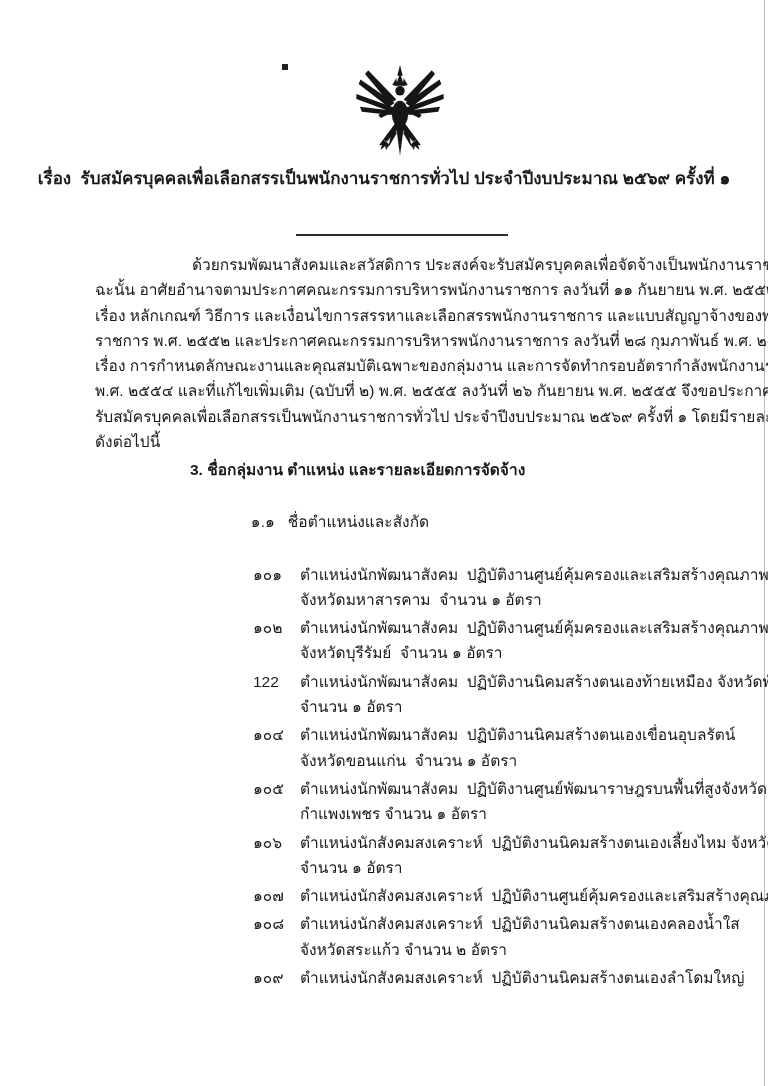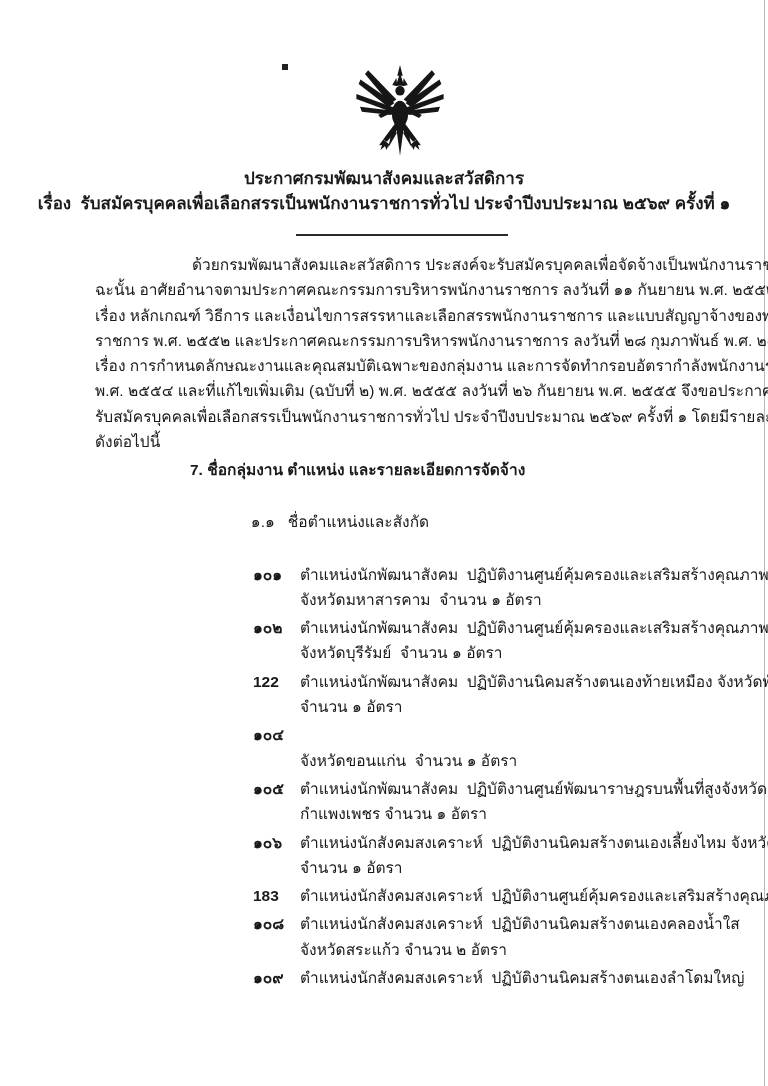--- a/index.html
+++ b/index.html
@@ -64,21 +64,21 @@
   .group-row{
     padding-left:167px;white-space:pre;margin-top:1px;
   }
   .items{margin-top:2px;}
   .item{
     display:flex;
     padding-left:158px;
     margin-bottom:3px;
   }
   .item-num{
-    flex:0 0 47px;white-space:pre;font-weight:bold;
+    flex:0 0 47px;white-space:pre;
   }
   .item-lines{flex:1;}
 </style>
 </head>
 <body>
 
 <div class="page">
 
   <div class="scan-speck"></div>
   <div class="scan-edge"></div>
@@ -111,40 +111,39 @@
         <path d="M68.5 83 l4.5 6.5 l-3.2 -0.4 l1.6 5.4 l-5 -4.4 l-1.2 4.6 l-3.4 -6.4 Z"></path>
 
         <path d="M45.5 67 L50 101 L54.5 67 Z"></path>
         <path d="M42 69 L37 92 L46.5 76 Z"></path>
         <path d="M58 69 L63 92 L53.5 76 Z"></path>
       </g>
     </svg>
   </div>
 
   <div class="head-block">
-    <div class="doc-title">ประกาศกรมพัฒนาสังคมและสวัสดิการ</div>
     <div class="doc-subject">เรื่อง  รับสมัครบุคคลเพื่อเลือกสรรเป็นพนักงานราชการทั่วไป ประจำปีงบประมาณ ๒๕๖๙ ครั้งที่ ๑</div>
   </div>
 
   <div class="divider"></div>
 
   <div class="body-text">
 
     <div>
       <div class="line indent">ด้วยกรมพัฒนาสังคมและสวัสดิการ ประสงค์จะรับสมัครบุคคลเพื่อจัดจ้างเป็นพนักงานราชการทั่วไป</div>
       <div class="line">ฉะนั้น อาศัยอำนาจตามประกาศคณะกรรมการบริหารพนักงานราชการ ลงวันที่ ๑๑ กันยายน พ.ศ. ๒๕๕๒</div>
       <div class="line">เรื่อง หลักเกณฑ์ วิธีการ และเงื่อนไขการสรรหาและเลือกสรรพนักงานราชการ และแบบสัญญาจ้างของพนักงาน</div>
       <div class="line">ราชการ พ.ศ. ๒๕๕๒ และประกาศคณะกรรมการบริหารพนักงานราชการ ลงวันที่ ๒๘ กุมภาพันธ์ พ.ศ. ๒๕๕๔</div>
       <div class="line">เรื่อง การกำหนดลักษณะงานและคุณสมบัติเฉพาะของกลุ่มงาน และการจัดทำกรอบอัตรากำลังพนักงานราชการ</div>
       <div class="line">พ.ศ. ๒๕๕๔ และที่แก้ไขเพิ่มเติม (ฉบับที่ ๒) พ.ศ. ๒๕๕๕ ลงวันที่ ๒๖ กันยายน พ.ศ. ๒๕๕๕ จึงขอประกาศ</div>
       <div class="line">รับสมัครบุคคลเพื่อเลือกสรรเป็นพนักงานราชการทั่วไป ประจำปีงบประมาณ ๒๕๖๙ ครั้งที่ ๑ โดยมีรายละเอียด</div>
       <div class="line">ดังต่อไปนี้</div>
     </div>
 
-    <div class="sec1-heading">7. ชื่อกลุ่มงาน ตำแหน่ง และรายละเอียดการจัดจ้าง</div>
+    <div class="sec1-heading">3. ชื่อกลุ่มงาน ตำแหน่ง และรายละเอียดการจัดจ้าง</div>
 
     <div class="sec11-row">
       <span class="sec11-num">๑.๑</span><span class="u">ชื่อตำแหน่งและสังกัด</span>
     </div>
 
 
     <div class="items">
       <div class="item">
         <span class="item-num">๑๐๑</span>
         <span class="item-lines"><span class="line">ตำแหน่งนักพัฒนาสังคม  ปฏิบัติงานศูนย์คุ้มครองและเสริมสร้างคุณภาพชีวิต</span><br><span class="line">จังหวัดมหาสารคาม  จำนวน ๑ อัตรา</span></span>
@@ -152,32 +151,32 @@
       <div class="item">
         <span class="item-num">๑๐๒</span>
         <span class="item-lines"><span class="line">ตำแหน่งนักพัฒนาสังคม  ปฏิบัติงานศูนย์คุ้มครองและเสริมสร้างคุณภาพชีวิต</span><br><span class="line">จังหวัดบุรีรัมย์  จำนวน ๑ อัตรา</span></span>
       </div>
       <div class="item">
         <span class="item-num">122</span>
         <span class="item-lines"><span class="line">ตำแหน่งนักพัฒนาสังคม  ปฏิบัติงานนิคมสร้างตนเองท้ายเหมือง จังหวัดพังงา</span><br><span class="line">จำนวน ๑ อัตรา</span></span>
       </div>
       <div class="item">
         <span class="item-num">๑๐๔</span>
-        <span class="item-lines"><br><span class="line">จังหวัดขอนแก่น  จำนวน ๑ อัตรา</span></span>
+        <span class="item-lines"><span class="line">ตำแหน่งนักพัฒนาสังคม  ปฏิบัติงานนิคมสร้างตนเองเขื่อนอุบลรัตน์</span><br><span class="line">จังหวัดขอนแก่น  จำนวน ๑ อัตรา</span></span>
       </div>
       <div class="item">
         <span class="item-num">๑๐๕</span>
         <span class="item-lines"><span class="line">ตำแหน่งนักพัฒนาสังคม  ปฏิบัติงานศูนย์พัฒนาราษฎรบนพื้นที่สูงจังหวัด</span><br><span class="line">กำแพงเพชร จำนวน ๑ อัตรา</span></span>
       </div>
       <div class="item">
         <span class="item-num">๑๐๖</span>
         <span class="item-lines"><span class="line">ตำแหน่งนักสังคมสงเคราะห์  ปฏิบัติงานนิคมสร้างตนเองเลี้ยงไหม จังหวัดสุรินทร์</span><br><span class="line">จำนวน ๑ อัตรา</span></span>
       </div>
       <div class="item">
-        <span class="item-num">183</span>
+        <span class="item-num">๑๐๗</span>
         <span class="item-lines"><span class="line">ตำแหน่งนักสังคมสงเคราะห์  ปฏิบัติงานศูนย์คุ้มครองและเสริมสร้างคุณภาพชีวิต</span><br></span>
       </div>
       <div class="item">
         <span class="item-num">๑๐๘</span>
         <span class="item-lines"><span class="line">ตำแหน่งนักสังคมสงเคราะห์  ปฏิบัติงานนิคมสร้างตนเองคลองน้ำใส</span><br><span class="line">จังหวัดสระแก้ว จำนวน ๒ อัตรา</span></span>
       </div>
       <div class="item">
         <span class="item-num">๑๐๙</span>
         <span class="item-lines"><span class="line">ตำแหน่งนักสังคมสงเคราะห์  ปฏิบัติงานนิคมสร้างตนเองลำโดมใหญ่</span><br></span>
       </div>

